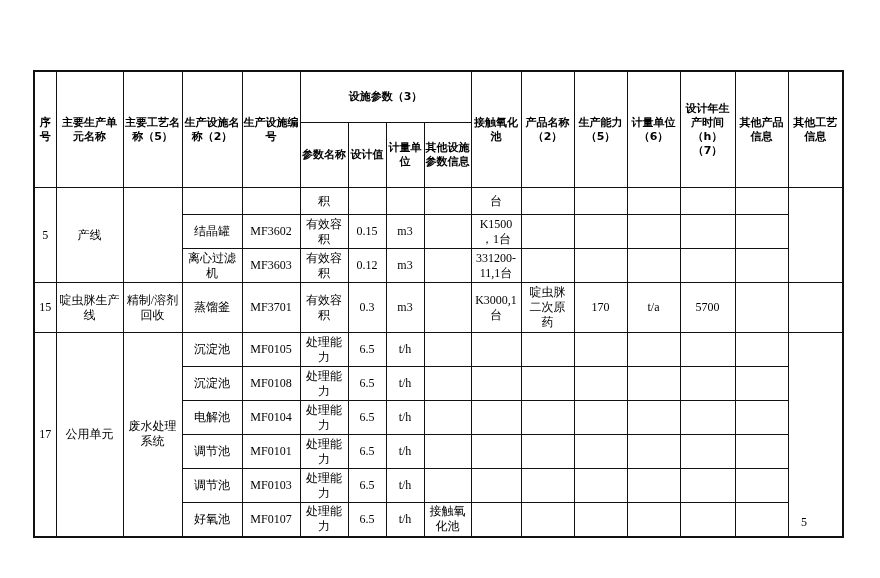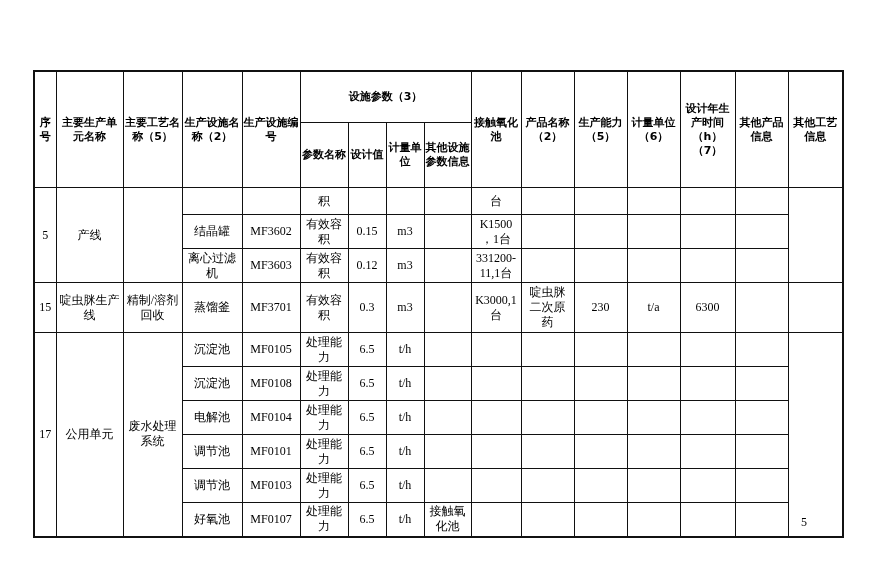--- a/index.html
+++ b/index.html
@@ -156,23 +156,23 @@
           <td rowspan="1" class="unit">啶虫脒生产线</td>
           <td rowspan="1" class="process">精制/溶剂回收</td>
           <td>蒸馏釜</td>
           <td>MF3701</td>
           <td>有效容积</td>
           <td>0.3</td>
           <td>m3</td>
           <td></td>
           <td>K3000,1台</td>
           <td>啶虫脒二次原药</td>
-          <td>230</td>
+          <td>170</td>
           <td>t/a</td>
-          <td>6300</td>
+          <td>5700</td>
           <td></td>
           <td rowspan="1"></td>
         </tr>
         <tr class="g2 r0">
           <td rowspan="6" class="seq">17</td>
           <td rowspan="6" class="unit">公用单元</td>
           <td rowspan="6" class="process">废水处理系统</td>
           <td>沉淀池</td>
           <td>MF0105</td>
           <td>处理能力</td>

